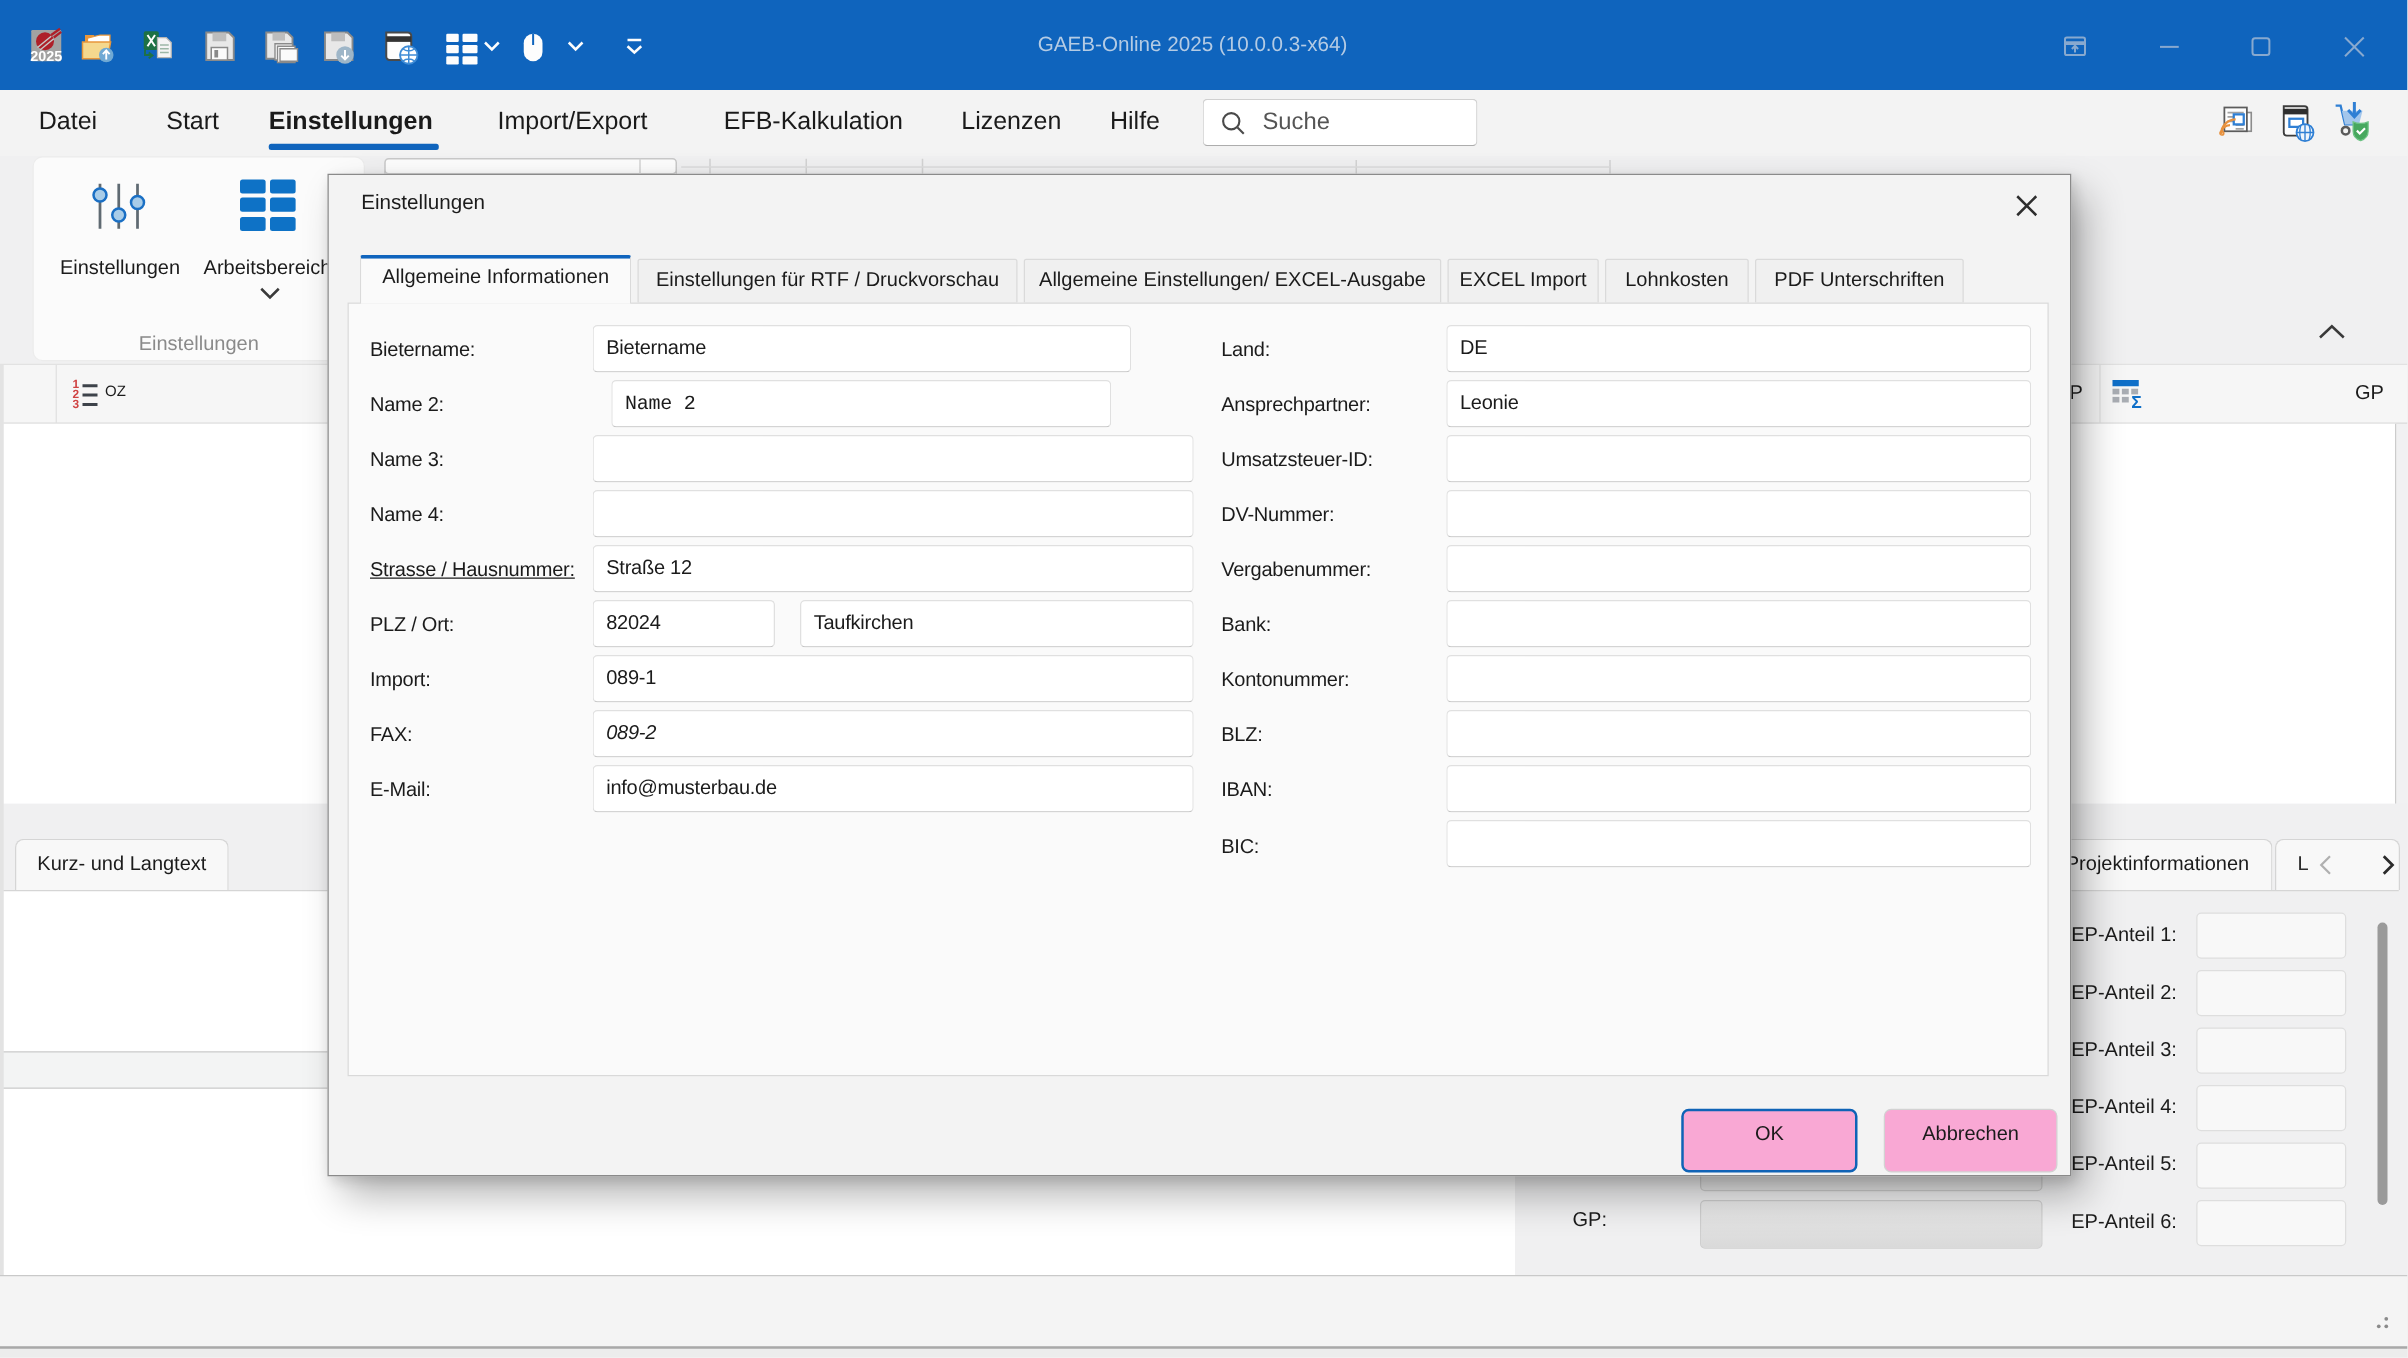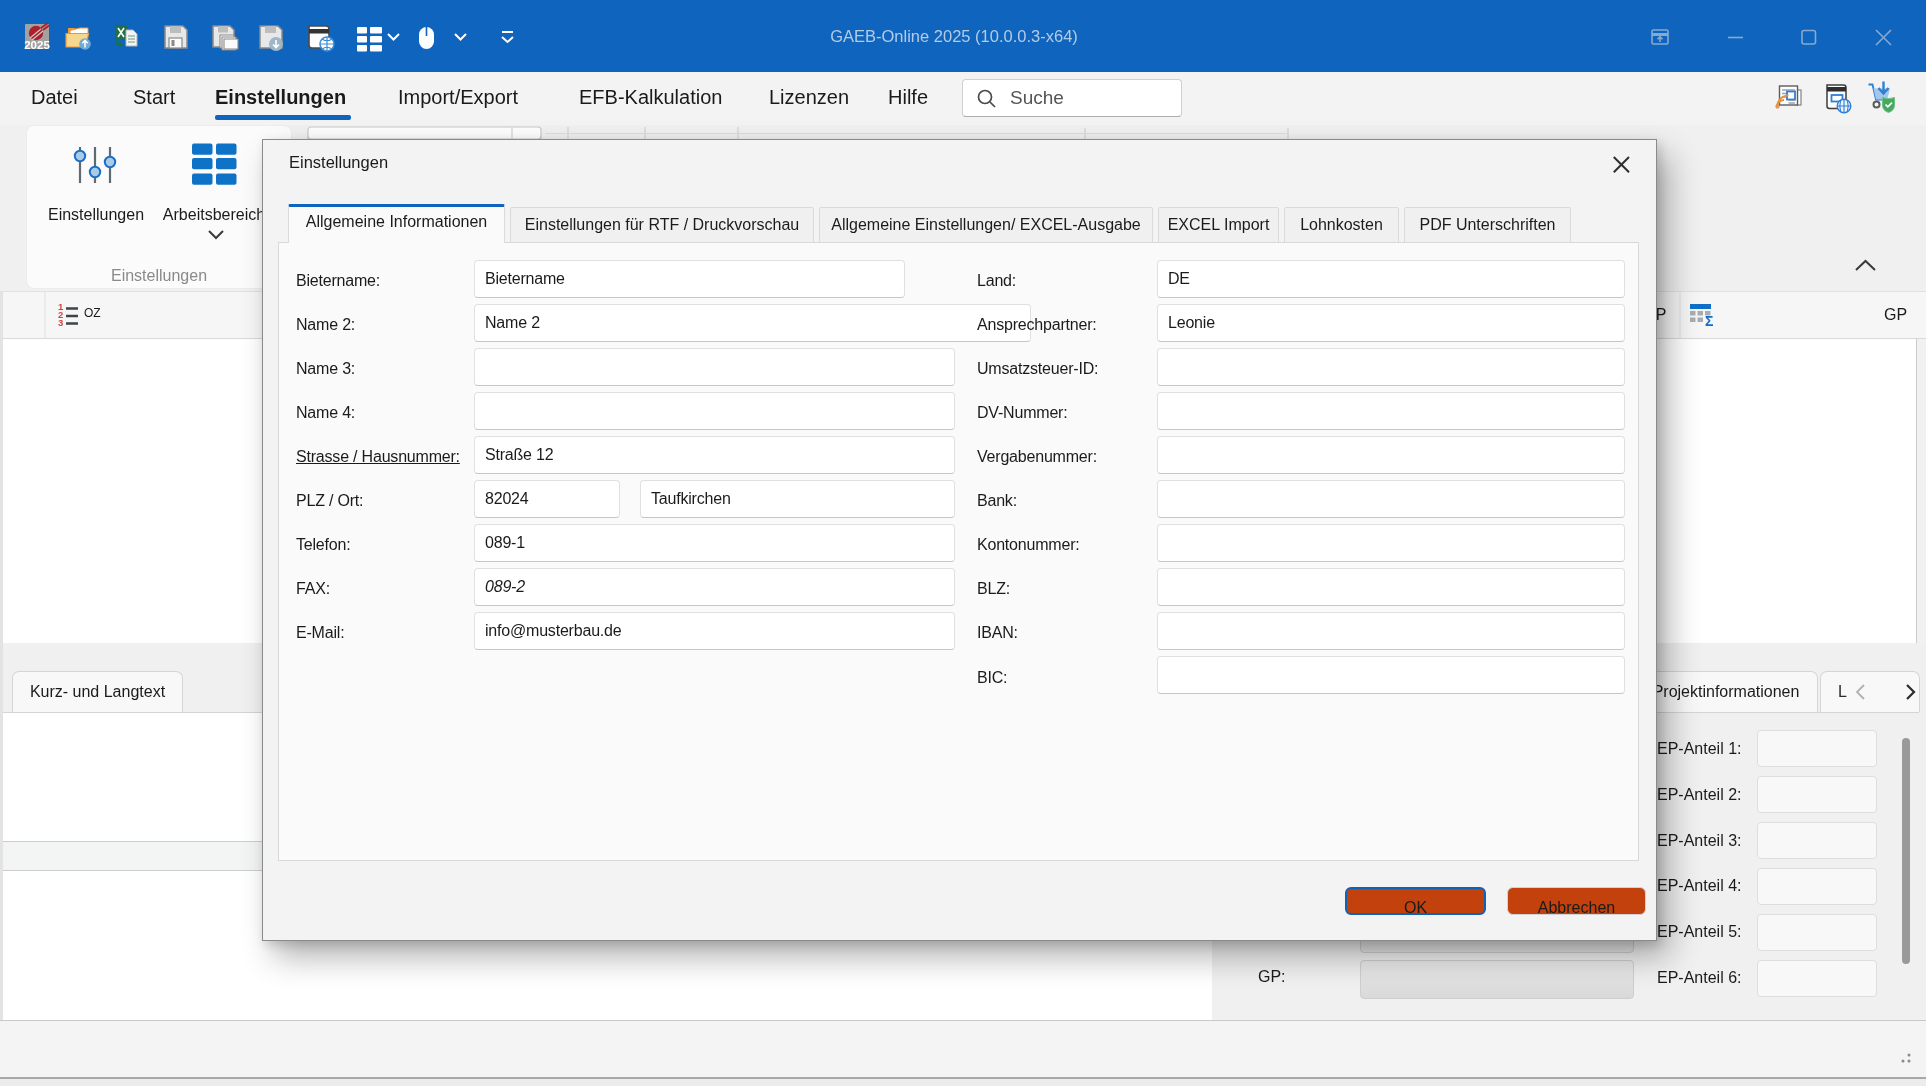--- a/index.html
+++ b/index.html
@@ -44,21 +44,21 @@
 #belowbar { position:absolute; left:0; top:1077px; width:1926px; height:9px; background:#ececec; border-top:2.5px solid #a8a8a8; }
 
 
 #dialog { position:absolute; left:262px; top:139px; width:1395px; height:802px; background:#f3f3f3; border:1px solid #8a8a8a; box-shadow:12px 16px 30px rgba(0,0,0,0.30), 3px 4px 10px rgba(0,0,0,0.14); }
 #dlgtitle { position:absolute; left:26px; top:13px; font-size:16.5px; color:#1b1b1b; }
 .dtab { position:absolute; top:67px; height:36px; background:#f0f0f0; border:1px solid #dadada; font-size:16px; color:#1b1b1b; text-align:center; line-height:34px; border-radius:2px 2px 0 0; }
 #dtab1 { top:64px; height:39px; background:#fafafa; border-top:3px solid #0f64bd; border-bottom:none; line-height:30px; z-index:3; }
 #dlgpanel { position:absolute; left:15px; top:102px; width:1361px; height:619px; background:#fafafa; border:1px solid #d9d9d9; }
 .flabel { position:absolute; font-size:16px; color:#1b1b1b; letter-spacing:-0.2px; }
 .finput { position:absolute; background:#ffffff; border:1px solid #e0e0e0; border-bottom-color:#c6c6c6; border-radius:4px; font-size:16px; color:#1b1b1b; line-height:36px; padding-left:10px; letter-spacing:-0.2px; }
-.btn { position:absolute; top:747px; width:141px; height:28px; background:#c2410c; border:1px solid #d2d2d2; border-radius:6px; font-size:16px; text-align:center; line-height:40px; }
+.btn { position:absolute; top:747px; width:141px; height:51px; background:#f9a8d4; border:1px solid #d2d2d2; border-radius:6px; font-size:16px; text-align:center; line-height:40px; }
 #okbtn { left:1082px; border:2px solid #0f63b6; line-height:38px; }
 #cancelbtn { left:1244px; width:139px; }
 </style>
 </head>
 <body>
 
 <div id="titlebar"></div>
 <div id="wintitle">GAEB-Online 2025 (10.0.0.3-x64)</div>
 <svg class="abs" style="left:0; top:0;" width="1926" height="72" viewBox="0 0 1926 72">
 
@@ -304,26 +304,26 @@
   <svg class="abs" style="left:1349px; top:15px;" width="19" height="19" viewBox="0 0 19 19">
     <path d="M1.8 2 L17 17.2 M17 2 L1.8 17.2" stroke="#2e2e2e" stroke-width="2" fill="none"></path>
   </svg>
 
   <span class="flabel" style="left:33px; top:131.6px;">Bietername:</span>
   <span class="flabel" style="left:33px; top:175.7px;">Name 2:</span>
   <span class="flabel" style="left:33px; top:219.8px;">Name 3:</span>
   <span class="flabel" style="left:33px; top:263.9px;">Name 4:</span>
   <span class="flabel" style="left:33px; top:308px;text-decoration:underline;">Strasse / Hausnummer:</span>
   <span class="flabel" style="left:33px; top:352.1px;">PLZ / Ort:</span>
-  <span class="flabel" style="left:33px; top:396.2px;">Telefon:</span>
+  <span class="flabel" style="left:33px; top:396.2px;">Import:</span>
   <span class="flabel" style="left:33px; top:440.3px;">FAX:</span>
   <span class="flabel" style="left:33px; top:484.4px;">E-Mail:</span>
 
   <div class="finput" style="left:211px; top:119.5px; width:431px; height:38px;">Bietername</div>
-  <div class="finput" style="left:211px; top:163.6px; width:557px; height:38px;">Name 2</div>
+  <div class="finput" style="left:226px; top:163.6px; width:400px; height:38px;font-family:Liberation Mono, monospace;">Name 2</div>
   <div class="finput" style="left:211px; top:207.7px; width:481px; height:38px;"></div>
   <div class="finput" style="left:211px; top:251.8px; width:481px; height:38px;"></div>
   <div class="finput" style="left:211px; top:295.9px; width:481px; height:38px;">Straße 12</div>
   <div class="finput" style="left:211px; top:340px; width:146px; height:38px;">82024</div>
   <div class="finput" style="left:377px; top:340px; width:315px; height:38px;">Taufkirchen</div>
   <div class="finput" style="left:211px; top:384.1px; width:481px; height:38px;">089-1</div>
   <div class="finput" style="left:211px; top:428.2px; width:481px; height:38px;font-style:italic;">089-2</div>
   <div class="finput" style="left:211px; top:472.3px; width:481px; height:38px;">info@musterbau.de</div>
 
   <span class="flabel" style="left:714px; top:131.6px;">Land:</span>

